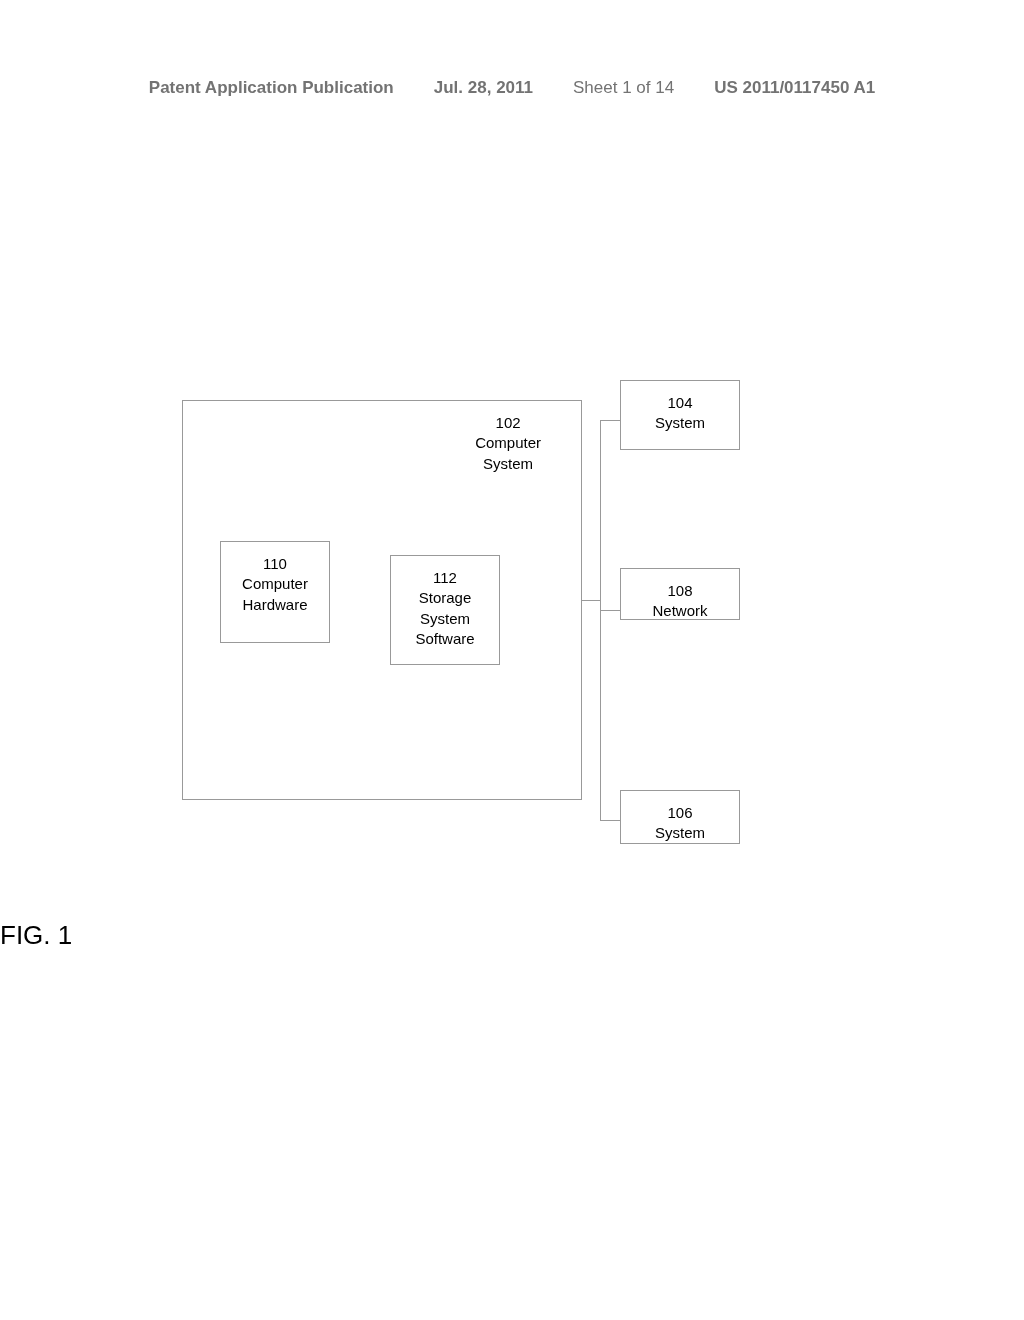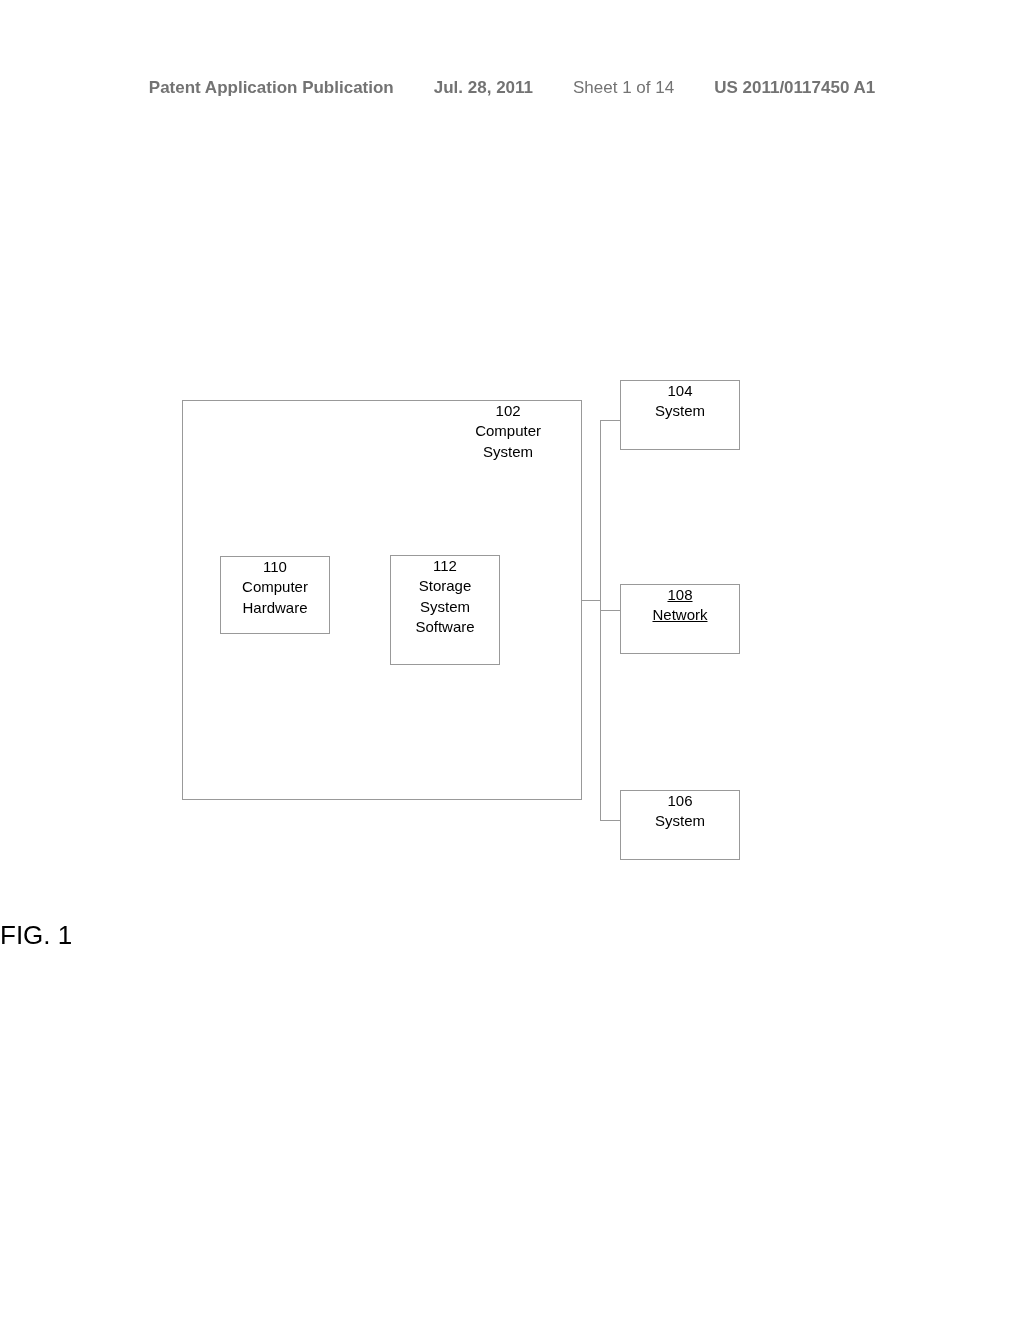--- a/index.html
+++ b/index.html
@@ -35,65 +35,64 @@
       width: 100%;
       height: 560px;
     }
     .box {
       position: absolute;
       border: 1px solid #999;
       background: white;
       text-align: center;
       font-size: 15px;
       line-height: 1.35;
-      padding-top: 0;
+      padding-top: 12px;
       color: #000;
     }
     .box-102 {
       left: 182px;
       top: 20px;
       width: 400px;
       height: 400px;
       text-align: right;
       padding-right: 40px;
     }
     .box-102 .label {
       text-align: center;
       display: inline-block;
     }
     .box-110 {
       left: 220px;
-      top: 176px;
+      top: 161px;
       width: 110px;
-      height: 78px;
+      height: 102px;
     }
     .box-112 {
       left: 390px;
       top: 175px;
       width: 110px;
       height: 110px;
     }
     .box-104 {
       left: 620px;
       top: 0px;
       width: 120px;
       height: 70px;
     }
     .box-108 {
       left: 620px;
-      top: 204px;
+      top: 188px;
       width: 120px;
-      height: 70px;
-      text-decoration: underline;
+      height: 52px;
     }
     .box-106 {
       left: 620px;
       top: 410px;
       width: 120px;
-      height: 70px;
+      height: 54px;
     }
     .connector {
       position: absolute;
       background: #999;
     }
     .connector-h1 {
       left: 570px;
       top: 220px;
       width: 30px;
       height: 1px;

